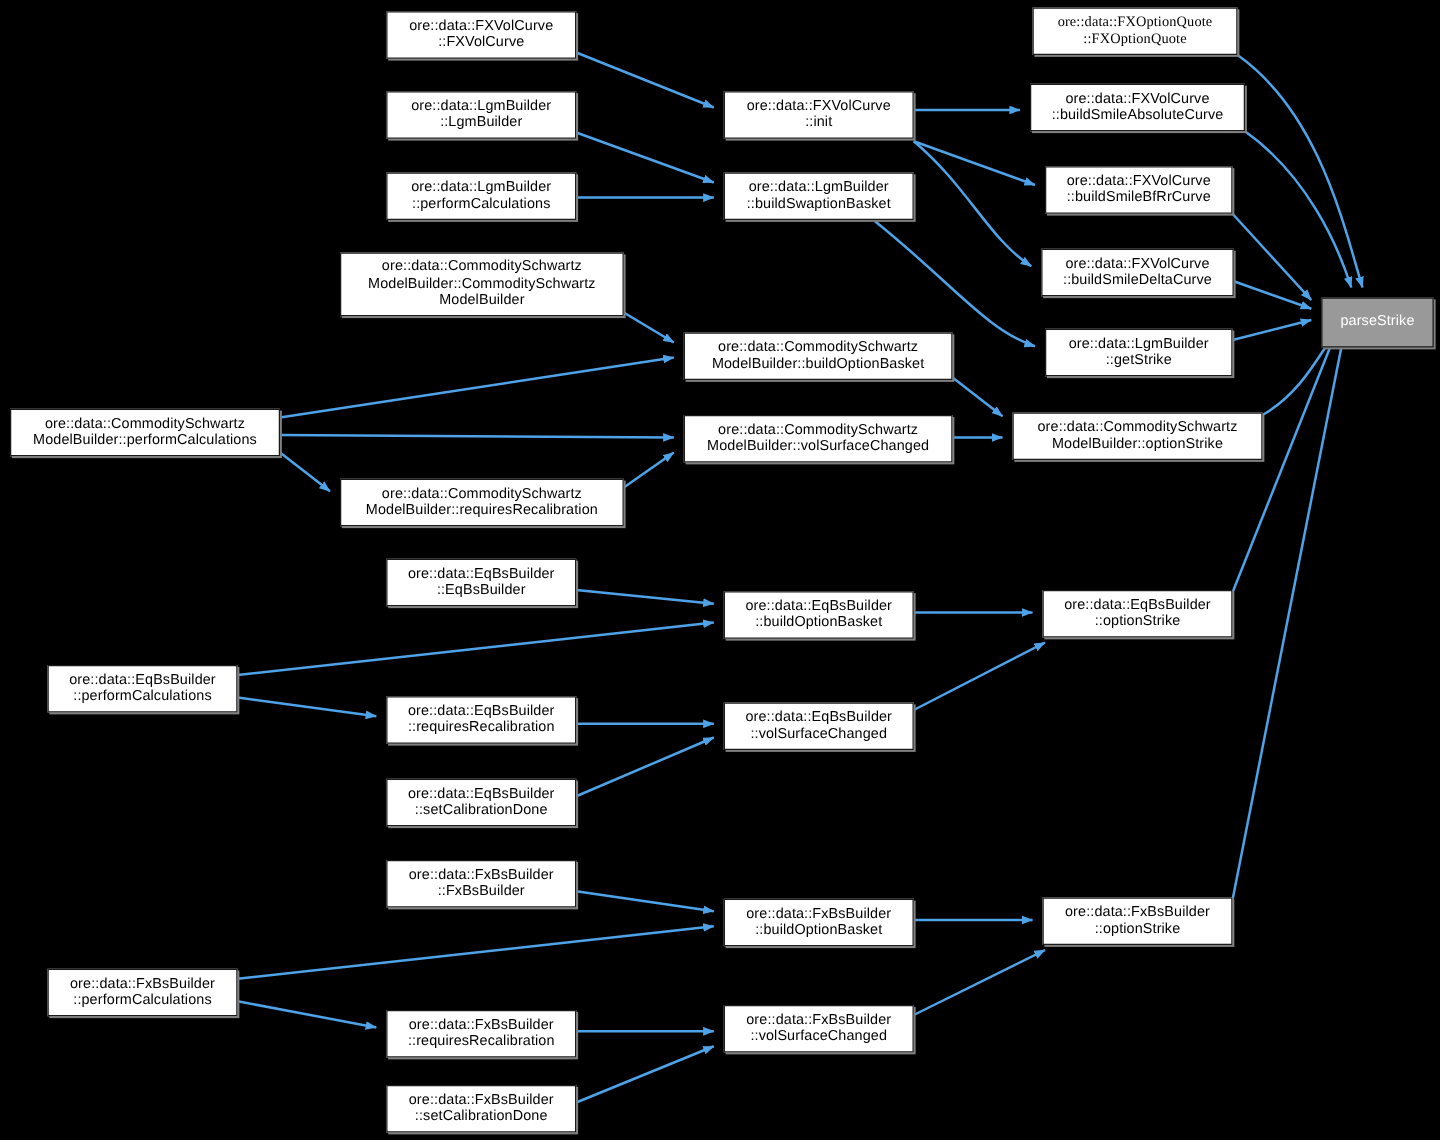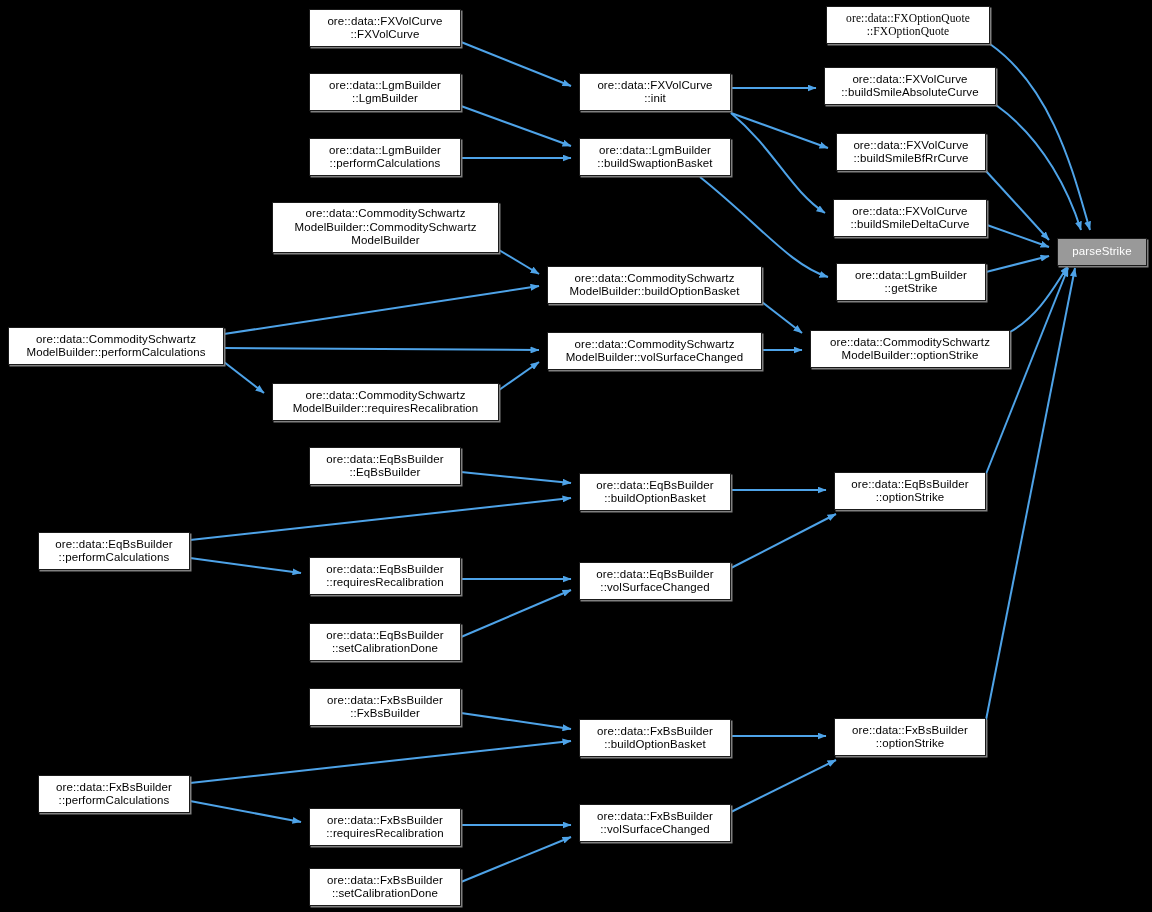--- a/index.html
+++ b/index.html
@@ -121,21 +121,21 @@
 ::buildSmileDeltaCurve</span>
       </div>
       <div class="node" style="left: 836px; top: 263px; width: 150px; height: 38px;">
         <span>ore::data::LgmBuilder
 ::getStrike</span>
       </div>
       <div class="node" style="left: 810px; top: 330px; width: 200px; height: 38px;">
         <span>ore::data::CommoditySchwartz
 ModelBuilder::optionStrike</span>
       </div>
-      <div class="node current" style="left: 1057px; top: 238px; width: 90px; height: 28px;">
+      <div class="node current" style="left: 1057px; top: 238px; width: 90px; height: 40px;">
         <span>parseStrike</span>
       </div>
       <div class="node" style="left: 309px; top: 447px; width: 152px; height: 38px;">
         <span>ore::data::EqBsBuilder
 ::EqBsBuilder</span>
       </div>
       <div class="node" style="left: 38px; top: 532px; width: 152px; height: 38px;">
         <span>ore::data::EqBsBuilder
 ::performCalculations</span>
       </div>

